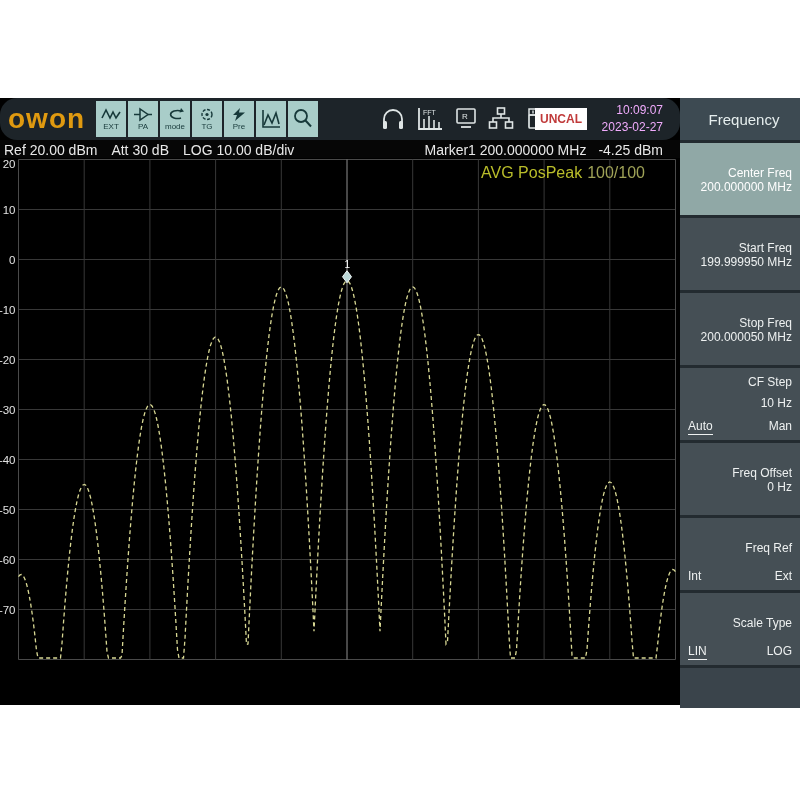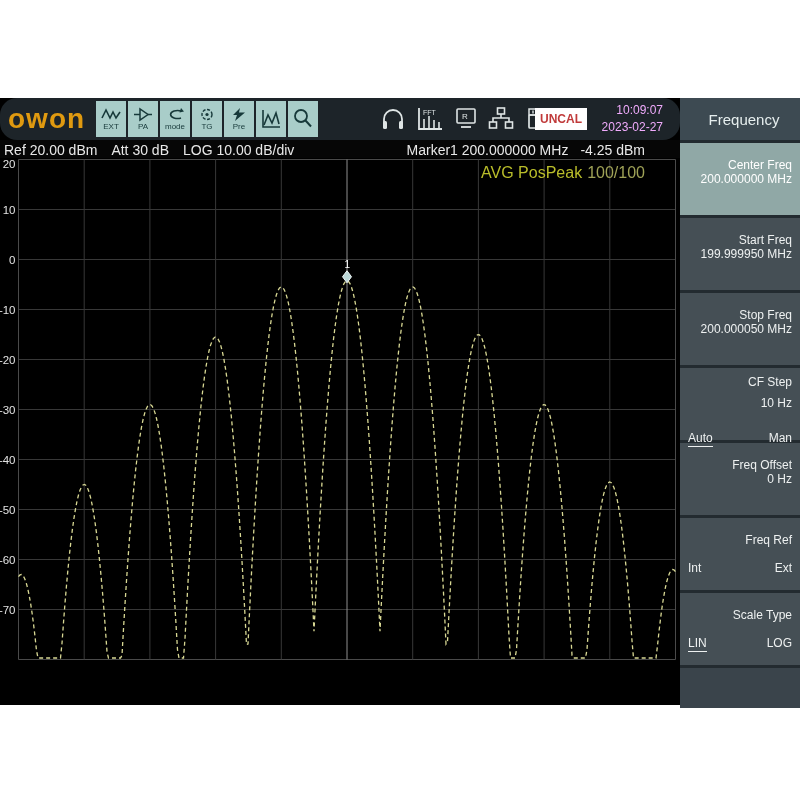--- a/index.html
+++ b/index.html
@@ -22,21 +22,21 @@
   .uncal { position:absolute; left:535px; top:10px; width:52px; height:22px; background:#ffffff;
            color:#c03a3a; font-size:12px; font-weight:bold; text-align:center; line-height:22px; }
   .datetime { position:absolute; right:17px; top:4px; text-align:right; color:#f0abfc;
               font-size:12px; line-height:17px; }
 
   
   .statusbar { position:absolute; top:42px; left:0; width:680px; height:18px; background:#060606;
                color:#e8e8e8; font-size:14px; }
   .statusbar .left { position:absolute; left:4px; top:2px; }
   .statusbar .left span { margin-right:14px; }
-  .statusbar .right { position:absolute; right:35px; top:2px; }
+  .statusbar .right { position:absolute; right:17px; top:2px; }
   .statusbar .right span { margin-left:12px; }
 
   
   .chart { position:absolute; top:60px; left:0; width:680px; height:502px; background:#000; }
   .avg-label { position:absolute; right:35px; top:6px; font-size:16px; color:#b9bd2a; }
   .avg-label .cnt { color:#9fa257; margin-left:5px; }
 
   
   .bottombar { position:absolute; top:562px; left:0; width:680px; height:45px; background:#040404;
                color:#ececec; font-size:12px; }
@@ -49,26 +49,26 @@
   .bb-vbw   { left:268px; top:20px; }
   .bb-sweep { right:17px; top:20px; }
 
   
   .sidebar { position:absolute; top:0; left:680px; width:120px; height:607px; background:#232b30; }
   .sb-header { height:42px; background:#3d4a52; color:#e6eeee; font-size:15px;
                display:flex; align-items:center; justify-content:center;padding-left:8px; }
   .menu-btn { margin-top:3px; height:72px; background:#454f55; color:#eef1f1;
               font-size:12px; padding:7px 8px 0 8px; }
   .menu-btn.active { background:#90a8a6; color:#ffffff; }
-  .m-label { text-align:right; margin-top:8px; }
+  .m-label { text-align:right; margin-top:16px; }
   .m-value { text-align:right; }
   .menu-btn.has3 .m-label { margin-top:0; }
   .menu-btn.has3 .m-value { margin-top:7px; }
   .m-opts { display:flex; justify-content:space-between; margin-top:14px; }
-  .menu-btn.has3 .m-opts { margin-top:21px;gap:20px; }
+  .menu-btn.has3 .m-opts { margin-top:9px;gap:20px; }
   .m-opts span.u { border-bottom:1px solid currentColor; padding-bottom:1px; }
   .empty-slot { margin-top:3px; height:40px; background:#3a444b; }
 </style>
 </head>
 <body>
 
 <div class="ui">
 
   <div class="topbar">
     <div class="logo">owon</div>

